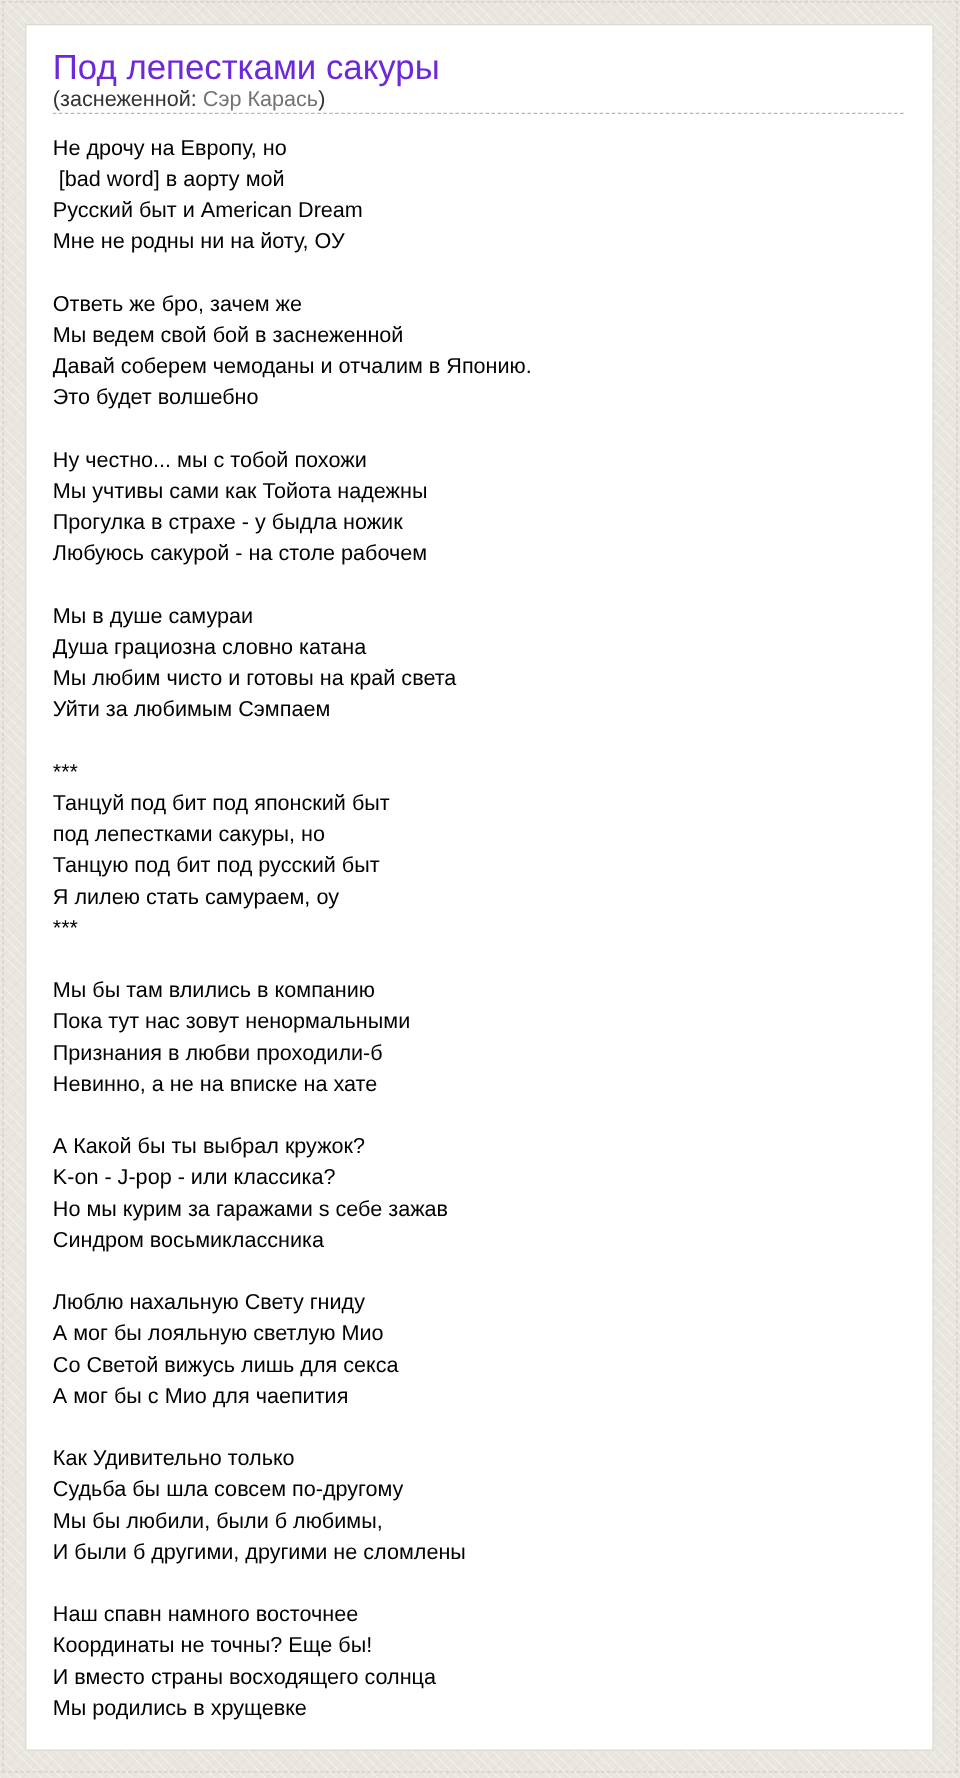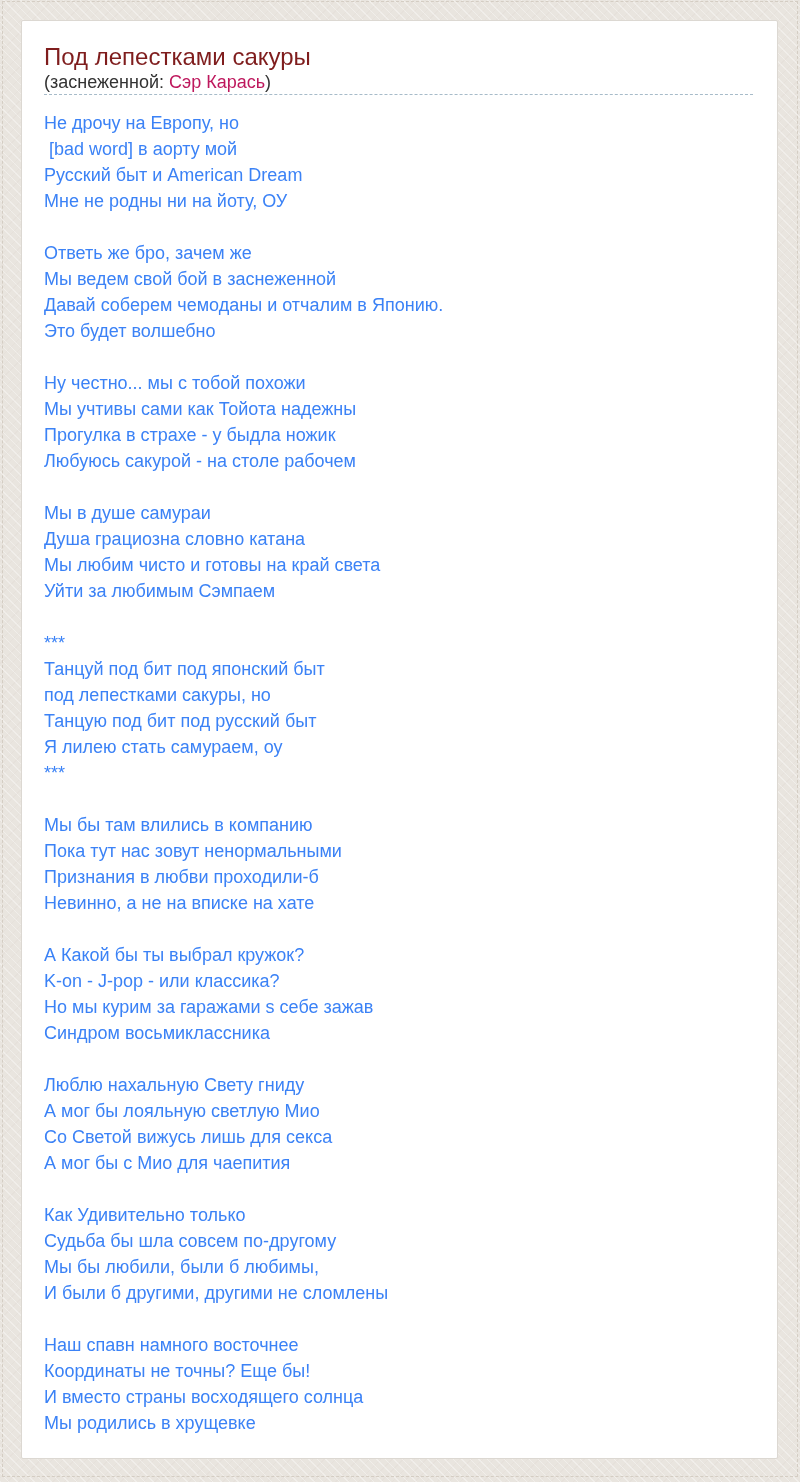--- a/index.html
+++ b/index.html
@@ -28,44 +28,44 @@
     width: 757px;
     height: 1439px;
     background: #ffffff;
     border: 1px solid #dcd8d2;
     border-radius: 2px;
     padding: 19px 24px 28px 22px;
     overflow: hidden;
   }
   .song-title {
     margin: 3px 0 0 0;
-    font-size: 24px;
+    font-size: 29px;
     font-weight: normal;
     line-height: 28px;
-    color: #7f1d1d;
+    color: #6d28d9;
     letter-spacing: 0;
   }
   .artist-line {
     margin-top: 1px;
     font-size: 18px;
     line-height: 20px;
     color: #333333;
     padding-bottom: 2px;
     border-bottom: 1px dashed #a7bbc9;
   }
   .artist-link {
-    color: #be185d;
+    color: #737373;
     text-decoration: none;
     cursor: pointer;
   }
   .lyrics {
     margin-top: 15px;
     font-size: 18px;
     line-height: 26px;
-    color: #3b82f6;
+    color: #000000;
     white-space: pre-wrap;
   }
 </style>
 </head>
 <body>
 
 <div class="stitch"></div>
 
 <main class="card">
   <h1 class="song-title">Под лепестками сакуры</h1>

